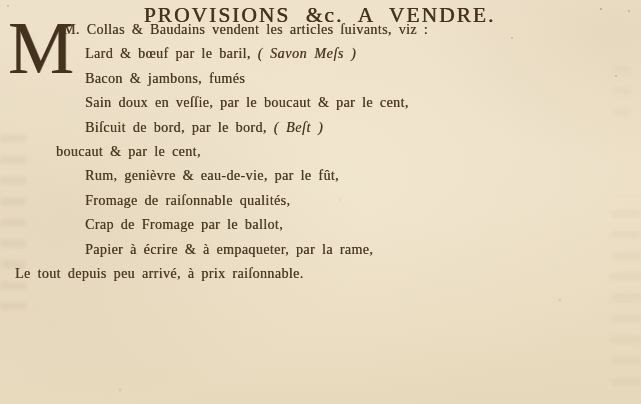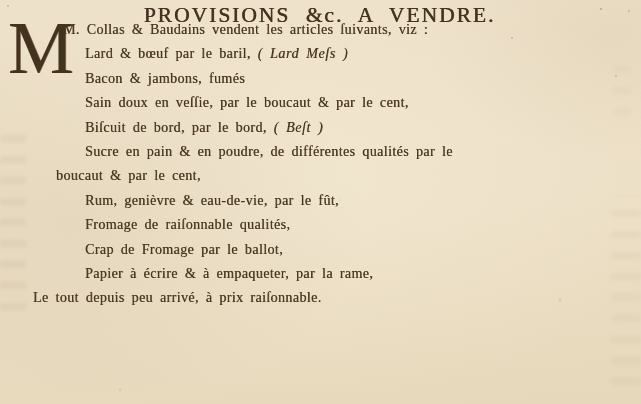--- a/index.html
+++ b/index.html
@@ -61,44 +61,43 @@
     position:absolute;left:0;top:18px;right:0;
     font-size:14px;
     letter-spacing:.4px;
     word-spacing:3px;
     text-shadow:.4px .2px .3px rgba(71,54,31,.65);
   }
   .line{height:24.4px;line-height:24.4px;white-space:nowrap;}
   .intro{margin-left:63px;}
   .item{margin-left:85px;}
   .wrap{margin-left:56px;}
-  .footer{margin-left:33px;}
+  .footer{margin-left:15px;}
   .it{font-style:italic;letter-spacing:.6px;}
 </style>
 </head>
 <body>
 
 <div class="paper">
   <div class="speckles"></div>
   <div class="bleed bleed-left"></div>
   <div class="bleed bleed-right"></div>
   <div class="bleed bleed-bottomright"></div>
 
   <div class="masthead">PROVISIONS &amp;c. A VENDRE.</div>
 
   <span class="dropcap">M</span>
 
   <div class="adbody">
     <div class="line intro">M. Collas &amp; Baudains vendent les articles ſuivants, viz :</div>
     <div>
-        <div class="line item"><span>Lard &amp; bœuf par le baril, </span><span class="it">( Lard Meſs )</span></div>
+        <div class="line item"><span>Lard &amp; bœuf par le baril, </span><span class="it">( Savon Meſs )</span></div>
         <div class="line item"><span>Bacon &amp; jambons, fumés</span></div>
         <div class="line item"><span>Sain doux en veſſie, par le boucaut &amp; par le cent,</span></div>
         <div class="line item"><span>Biſcuit de bord, par le bord, </span><span class="it">( Beſt )</span></div>
-        <div class="line item"><span>Sucre en pain &amp; en poudre, de différentes qualités par le</span></div>
         <div class="line wrap"><span>boucaut &amp; par le cent,</span></div>
         <div class="line item"><span>Rum, genièvre &amp; eau-de-vie, par le fût,</span></div>
         <div class="line item"><span>Fromage de raiſonnable qualités,</span></div>
         <div class="line item"><span>Crap de Fromage par le ballot,</span></div>
         <div class="line item"><span>Papier à écrire &amp; à empaqueter, par la rame,</span></div>
       </div>
     <div class="line footer">Le tout depuis peu arrivé, à prix raiſonnable.</div>
   </div>
 </div>
 

